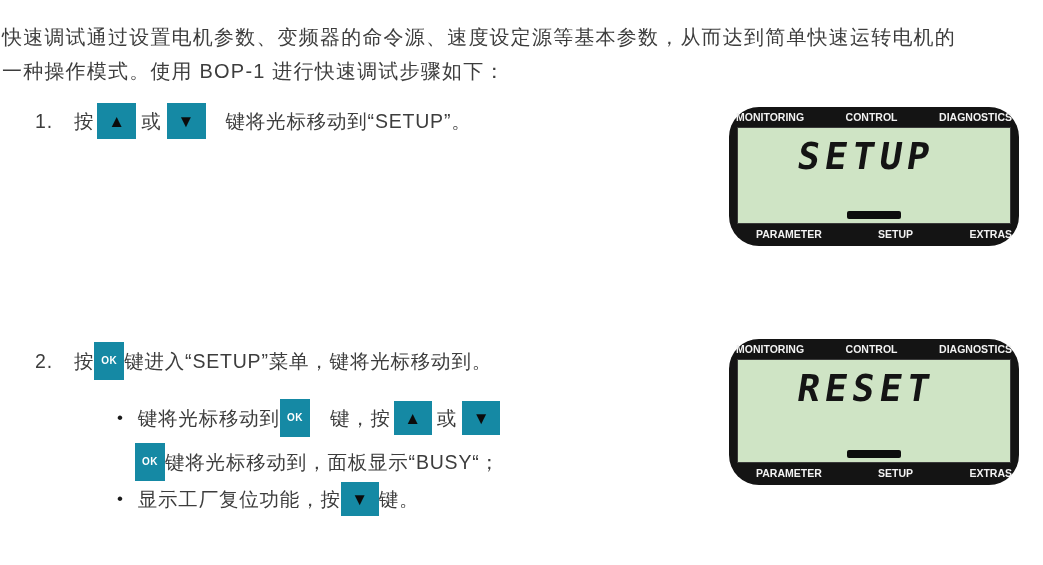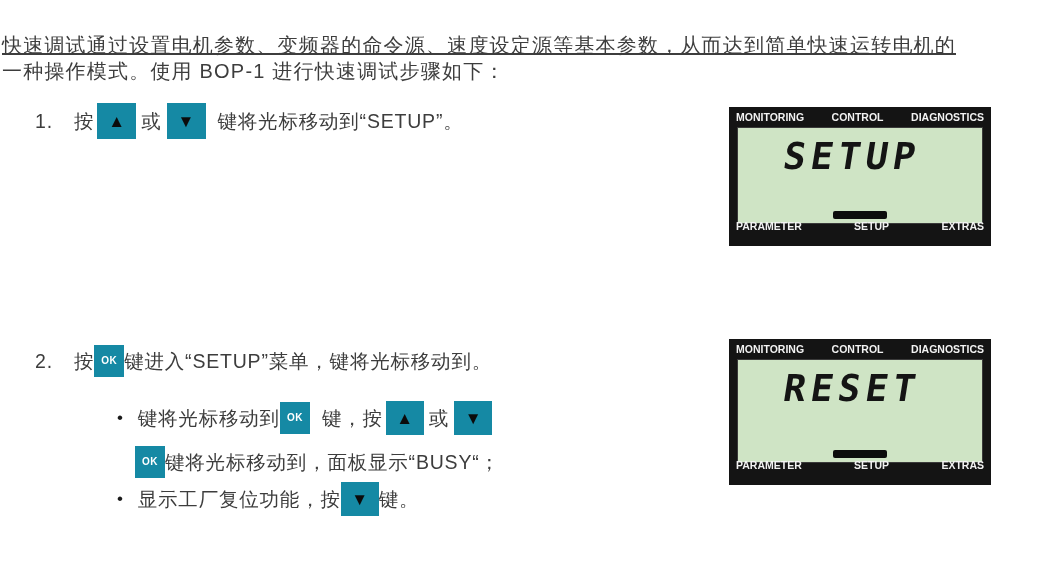--- a/index.html
+++ b/index.html
@@ -13,56 +13,57 @@
   .num{display:inline-block;margin-right:21px;}
   .marker{display:inline-block;margin-right:14px;font-size:17px;color:#1a1a1a;}
   
   .key-arrow{
     width:39px;height:36px;background:#1589a4;display:inline-flex;
     align-items:center;justify-content:center;flex:0 0 auto;
   }
   .key-arrow .glyph{font-size:17px;color:#0b0b0b;line-height:1;letter-spacing:0;}
   .key-arrow.small{width:38px;height:34px;}
   .key-ok{
-    width:30px;height:32px;background:#1589a4;display:inline-flex;
+    width:30px;height:38px;background:#1589a4;display:inline-flex;
     align-items:center;justify-content:center;flex:0 0 auto;
   }
   .key-ok .oklabel{color:#ffffff;font-weight:bold;font-size:10px;letter-spacing:0.5px;line-height:1;}
-  .gap-l{margin-left:12px;} .gap-r{margin-right:3px;}
+  .gap-l{margin-left:20px;} .gap-r{margin-right:3px;}
   .conj{margin:0 5px;}
   
   .panel{
-    position:absolute;left:729px;width:262px;background:#141414;
+    position:absolute;left:729px;width:290px;background:#141414;
     box-sizing:border-box;
+    border-radius:30px;
   }
   .panel-top,.panel-bottom{
     position:absolute;left:7px;right:7px;display:flex;justify-content:space-between;
     color:#f2f2f2;font-weight:bold;font-size:10.5px;letter-spacing:0;
   }
   .panel-top{top:4px;}
-  .panel-bottom{bottom:14px;}
+  .panel-bottom{bottom:6px;margin-left:20px;}
   .lcd{
     position:absolute;left:8px;right:8px;top:20px;bottom:22px;
     background:#cfe4c5;border:1px solid #3a3a3a;
   }
   .lcd-text{
     position:absolute;top:10px;left:0;right:16px;text-align:center;
     font-family:"DejaVu Sans Mono","Liberation Mono",monospace;
     font-weight:bold;font-size:37px;line-height:1;color:#141414;
     transform:skewX(-9deg);letter-spacing:5px;
   }
   .cursor-bar{
     position:absolute;bottom:4px;left:50%;transform:translateX(-50%);
     width:54px;height:8px;background:#0d0d0d;border-radius:2px;
   }
 </style>
 </head>
 <body>
 
-<div class="line intro" style="left:2px;top:32px;text-decoration:underline;">快速调试通过设置电机参数、变频器的命令源、速度设定源等基本参数，从而达到简单快速运转电机的</div>
+<div class="line intro" style="left:2px;top:24px;">快速调试通过设置电机参数、变频器的命令源、速度设定源等基本参数，从而达到简单快速运转电机的</div>
 <div class="line intro" style="left:2px;top:58px;">一种操作模式。使用 BOP-1 进行快速调试步骤如下：</div>
 
 <div class="row" style="left:35px;top:102px;height:38px;">
   <span class="num">1.</span>
   <span class="gap-r">按</span>
   <span class="key-arrow">
     <span class="glyph">▲</span>
   </span>
   <span class="conj">或</span>
   <span class="key-arrow">

